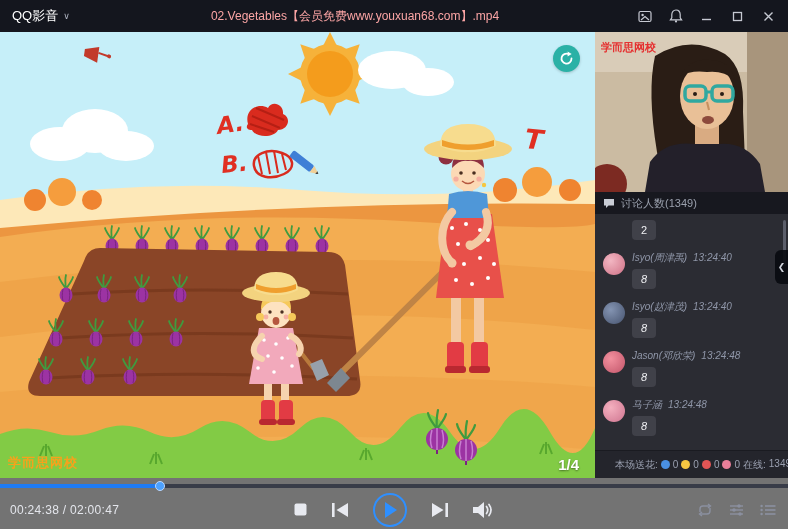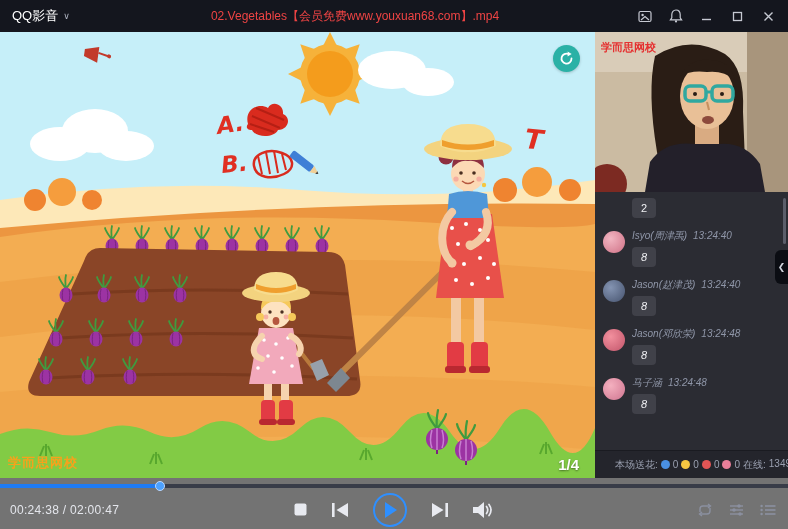--- a/index.html
+++ b/index.html
@@ -4,21 +4,21 @@
 <style>
   *{margin:0;padding:0;box-sizing:border-box;}
   html,body{width:788px;height:529px;overflow:hidden;background:#0e0f15;
     font-family:"Liberation Sans","DejaVu Sans",sans-serif;}
   .window{position:relative;width:788px;height:529px;background:#14161e;}
 
   
   .titlebar{position:absolute;top:0;left:0;right:0;height:32px;background:#14161e;display:flex;align-items:center;}
   .app-menu{display:flex;align-items:center;gap:5px;padding:8px 12px;color:#fff;font-size:13px;height:100%;cursor:pointer;}
   .app-caret{font-size:9px;color:#aeb3c0;}
-  .window-title{position:absolute;left:355px;transform:translateX(-50%);top:0;height:32px;line-height:32px;color:#ef4444;font-size:12px;white-space:nowrap;}
+  .window-title{position:absolute;left:355px;transform:translateX(-50%);top:0;height:32px;line-height:32px;color:#fca5a5;font-size:12px;white-space:nowrap;}
   .win-icons{margin-left:auto;display:flex;align-items:center;height:100%;padding-right:4px;}
   .win-btn{width:31px;height:32px;display:flex;align-items:center;justify-content:center;cursor:pointer;background:none;border:none;}
 
   
   .content{position:absolute;top:32px;left:0;width:788px;height:446px;display:flex;}
   .video-area{position:relative;width:595px;height:446px;background:#c6eff9;overflow:hidden;}
   .scene{position:absolute;inset:0;width:100%;height:100%;display:block;}
   .lets-learn{position:absolute;top:11px;left:0;background:#fff;color:#d63226;font-size:13px;font-weight:bold;font-style:italic;
     padding:4px 10px 5px 8px;border-radius:0 3px 3px 0;box-shadow:0 1px 3px rgba(0,0,0,.25);}
   .banner-marker{position:absolute;top:12px;left:82px;}
@@ -352,39 +352,45 @@
           <circle cx="127" cy="62" r="2" fill="#2a1d15"></circle>
           <path d="M112,70 l2,8" stroke="#c89060" stroke-width="2" fill="none"></path>
           <ellipse cx="113" cy="88" rx="6" ry="4" fill="#8d4a3c"></ellipse>
           <path d="M55,130 Q70,108 100,112 L124,112 Q150,110 165,132 L170,160 L50,160 Z" fill="#23202a"></path>
           <circle cx="12" cy="152" r="20" fill="#7c2a22"></circle>
         </svg>
         <div class="webcam-watermark">学而思网校</div>
       </div>
 
       <div class="chat">
+        <div class="chat-header">
+          <svg width="12" height="11" viewBox="0 0 12 11">
+            <path d="M1,1 h10 v6.5 h-5.5 L3,10 V7.5 H1 Z" fill="#c9cdd6"></path>
+          </svg>
+          <span>讨论人数(1349)</span>
+        </div>
 
         <div class="chat-messages">
           <div class="msg partial">
             <div class="bubble">2</div>
           </div>
           <div class="msg">
             <div class="avatar av1"></div>
             <div class="body">
               <div class="meta">
                 <span class="n">Isyo(周津禹)</span><span>13:24:40</span>
               </div>
               <div class="bubble">8</div>
             </div>
           </div>
           <div class="msg">
             <div class="avatar av2"></div>
             <div class="body">
               <div class="meta">
-                <span class="n">Jason(赵津茂)</span><span>13:24:40</span>
+                <span class="n">Isyo(赵津茂)</span><span>13:24:40</span>
               </div>
               <div class="bubble">8</div>
             </div>
           </div>
           <div class="msg">
             <div class="avatar av3"></div>
             <div class="body">
               <div class="meta">
                 <span class="n">Jason(邓欣荣)</span><span>13:24:48</span>
               </div>

